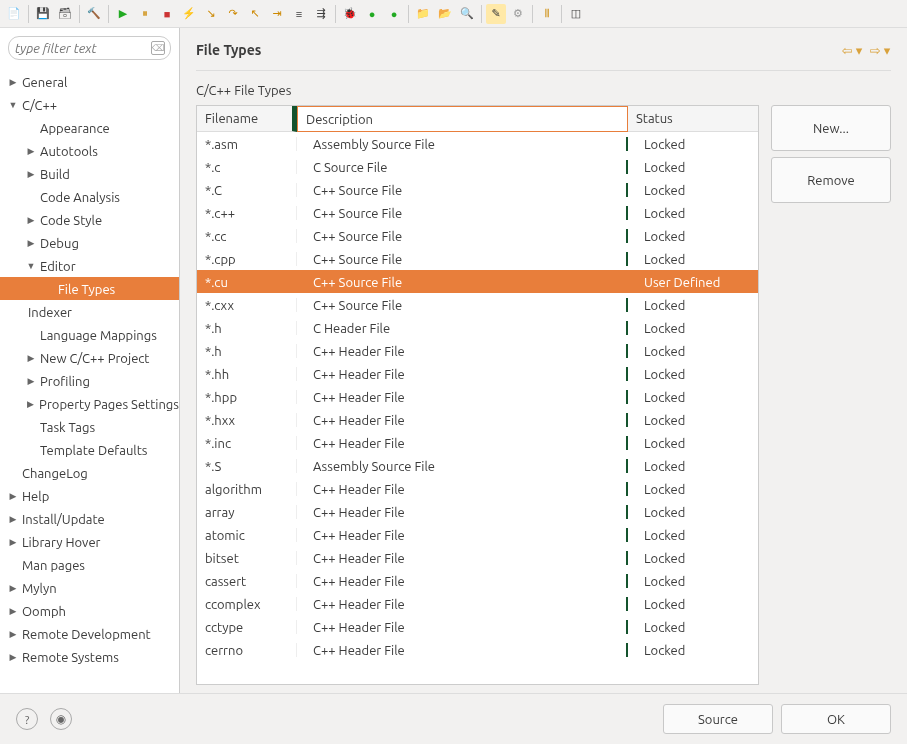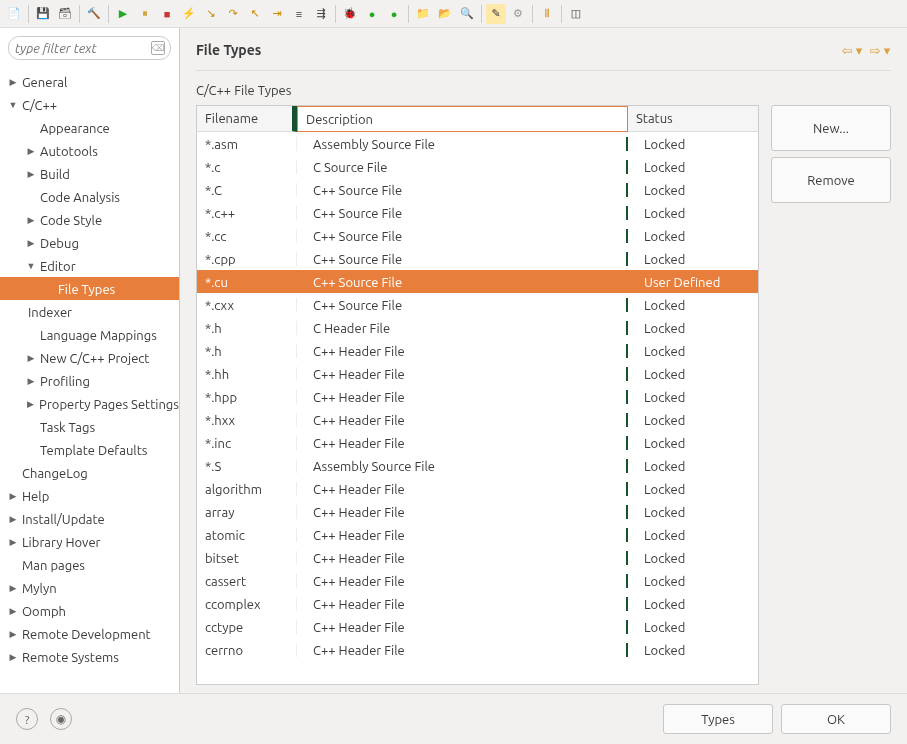--- a/index.html
+++ b/index.html
@@ -352,16 +352,16 @@
     </div>
   </div>
 </div>
 
 <div class="footer">
   <div class="footer-left">
     <div class="footer-icon">?</div>
     <div class="footer-icon">◉</div>
   </div>
   <div class="footer-right">
-    <div class="footer-btn">Types</div>
+    <div class="footer-btn">Source</div>
     <div class="footer-btn">OK</div>
   </div>
 </div>
 
 </body></html>

